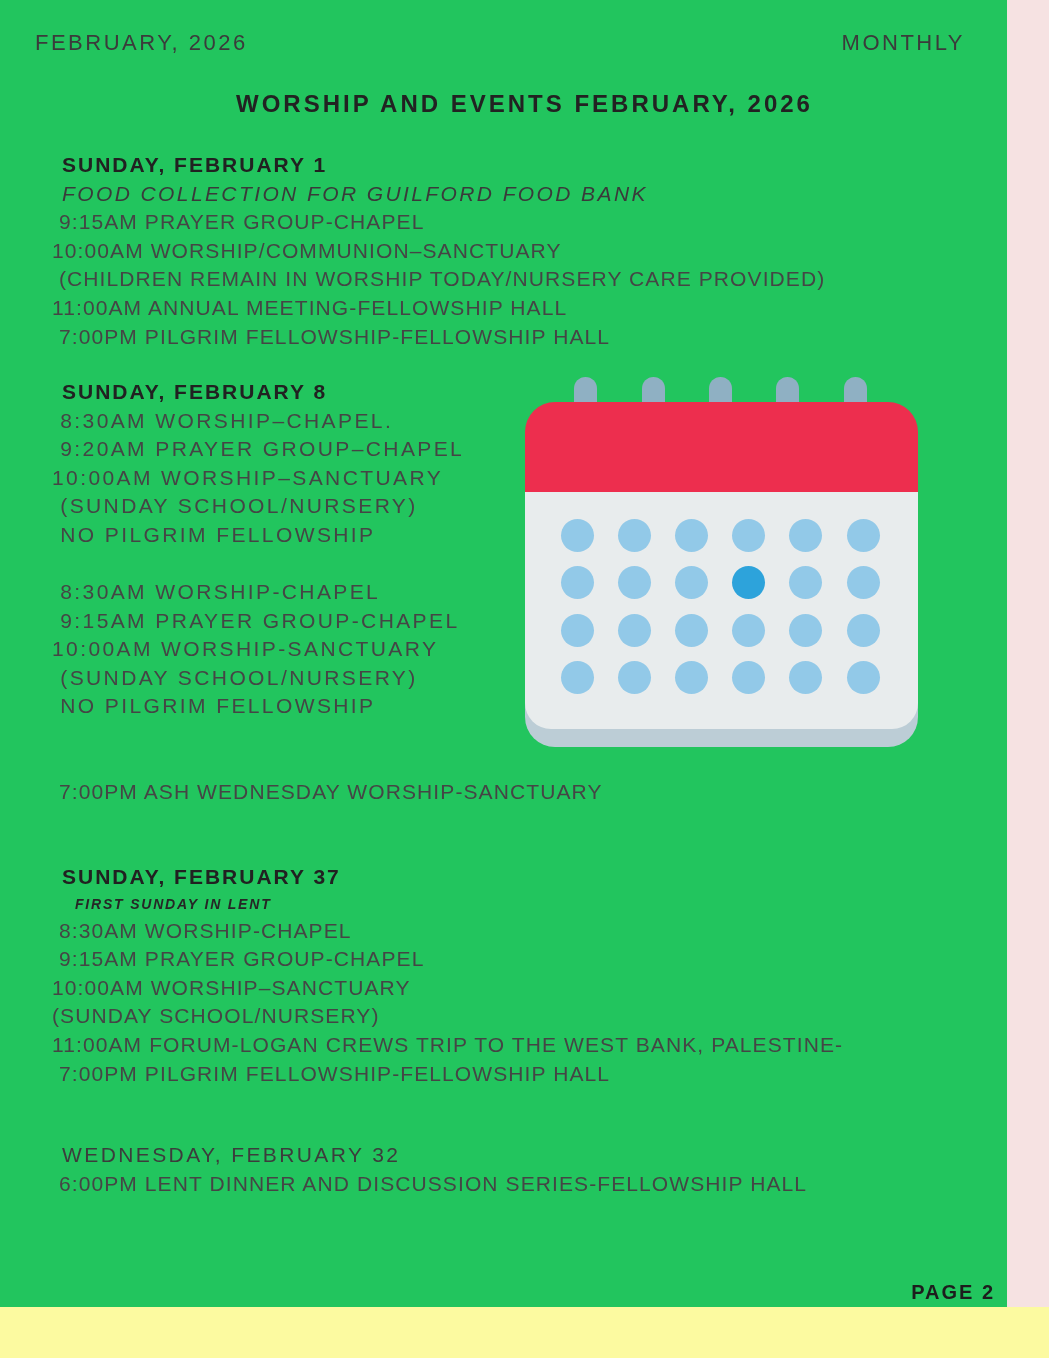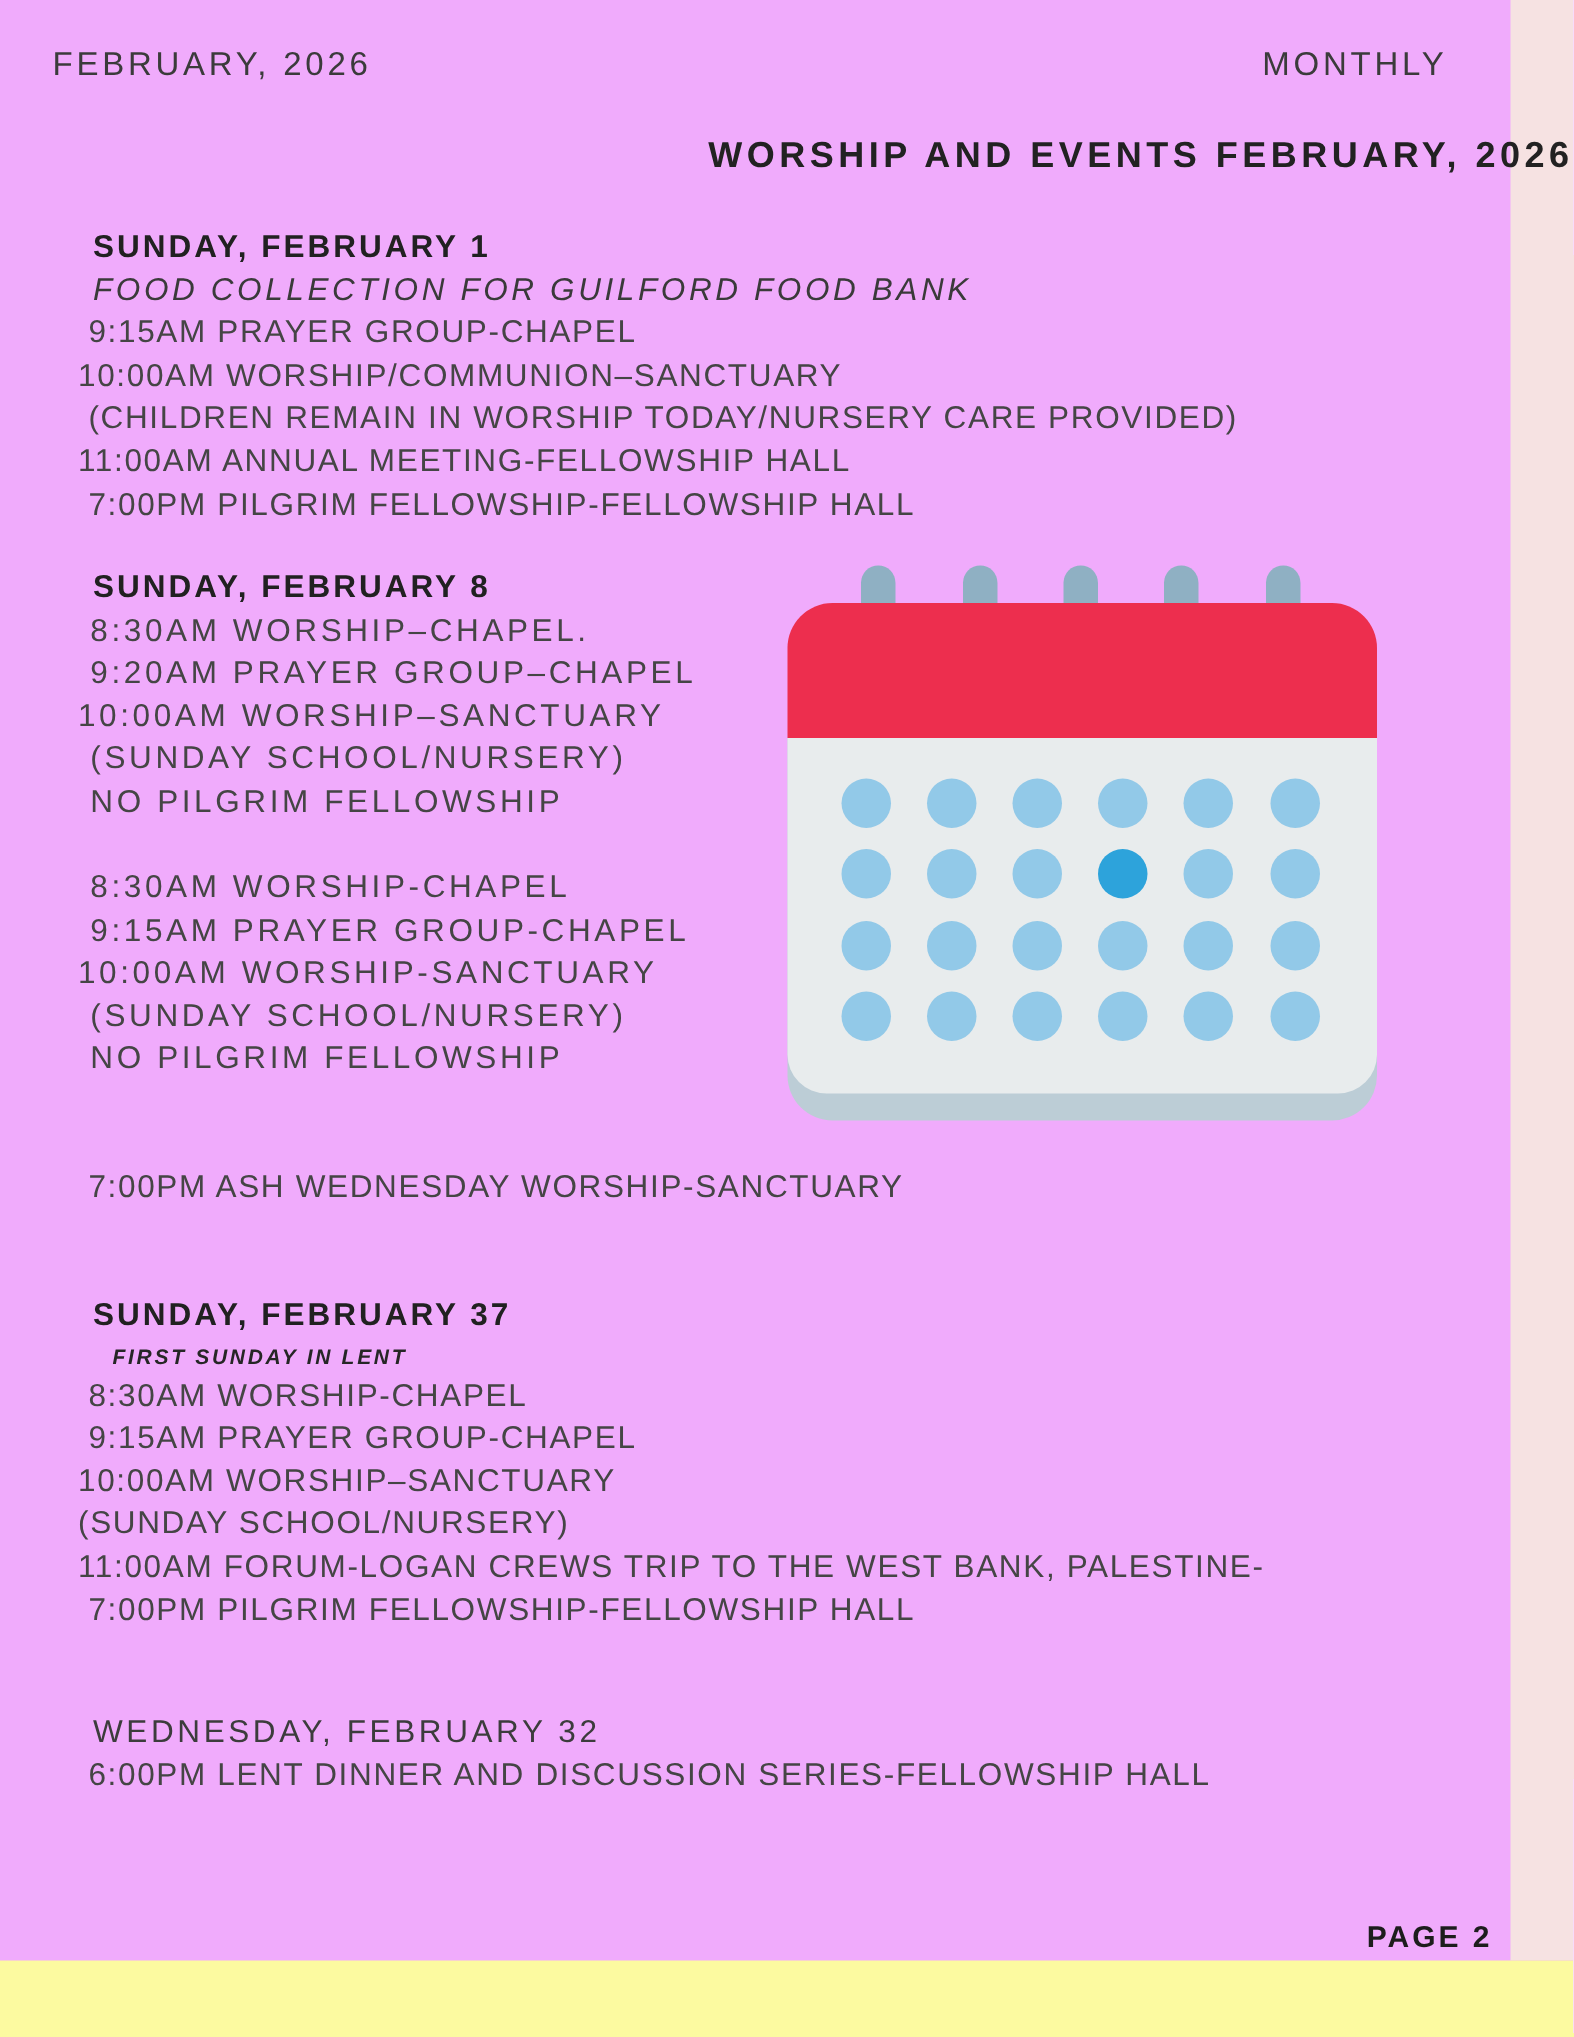--- a/index.html
+++ b/index.html
@@ -1,36 +1,36 @@
 <!DOCTYPE html>
 <html><head>
 <meta charset="utf-8">
 <style>
   html,body{margin:0;padding:0;background:#ffffff;}
   .page{
     position:relative;
     width:1049px;height:1358px;
-    background:#f0abfc;
+    background:#22c55e;
     overflow:hidden;
     font-family:"Liberation Sans",sans-serif;
     color:#454545;
   }
   
   .pink-strip{position:absolute;top:0;right:0;width:42px;height:1307px;background:var(--pink);}
   .yellow-strip{position:absolute;top:1307px;left:0;width:100%;height:51px;background:var(--yellow);}
 
   
   .header-row{
     position:absolute;top:29px;left:35px;right:84px;
     display:flex;justify-content:space-between;align-items:flex-start;
     font-size:22px;line-height:28px;letter-spacing:2.5px;color:#3b3b3b;
   }
   .doc-title{
     position:absolute;top:89px;left:0;width:100%;
-    text-align:right;font-size:24px;line-height:30px;
+    text-align:center;font-size:24px;line-height:30px;
     font-weight:bold;letter-spacing:3px;color:#222222;
   }
 
   
   .section{position:absolute;left:52px;font-size:21px;line-height:28.6px;}
   .sec-title{font-weight:bold;letter-spacing:2px;color:#212121;margin-left:10px;white-space:pre;}
   .sec-title.regular{font-weight:normal;color:#3c3c3c;letter-spacing:2.4px;}
   .sec-sub-italic{font-style:italic;letter-spacing:2.4px;color:#3a3a3a;margin-left:10px;white-space:pre;}
   .sec-sub-lent{font-style:italic;font-weight:bold;font-size:14px;line-height:25px;
     letter-spacing:1.8px;color:#262626;margin-left:23px;white-space:pre;}

